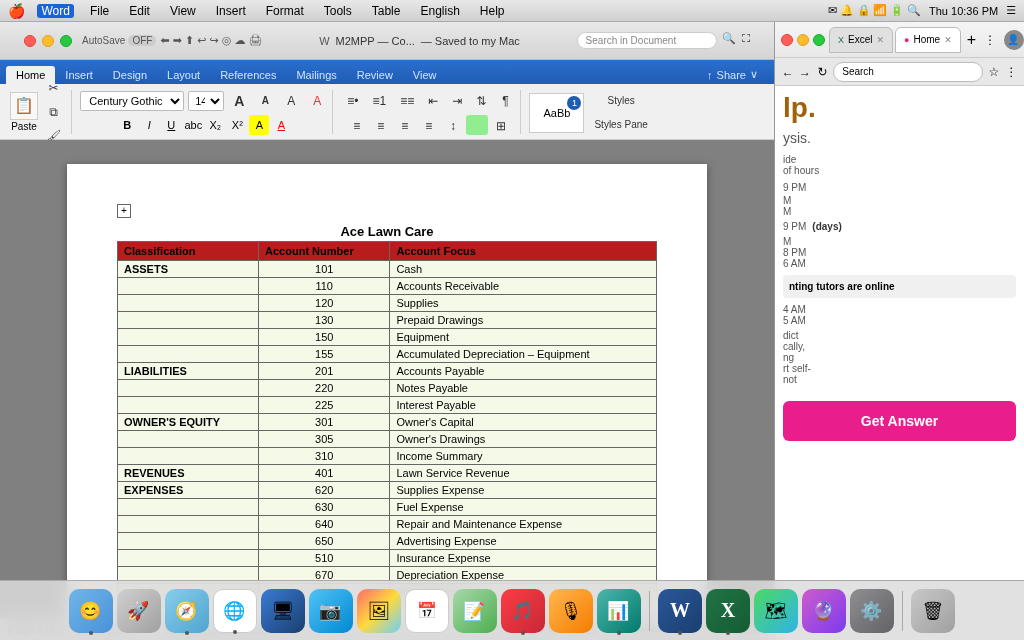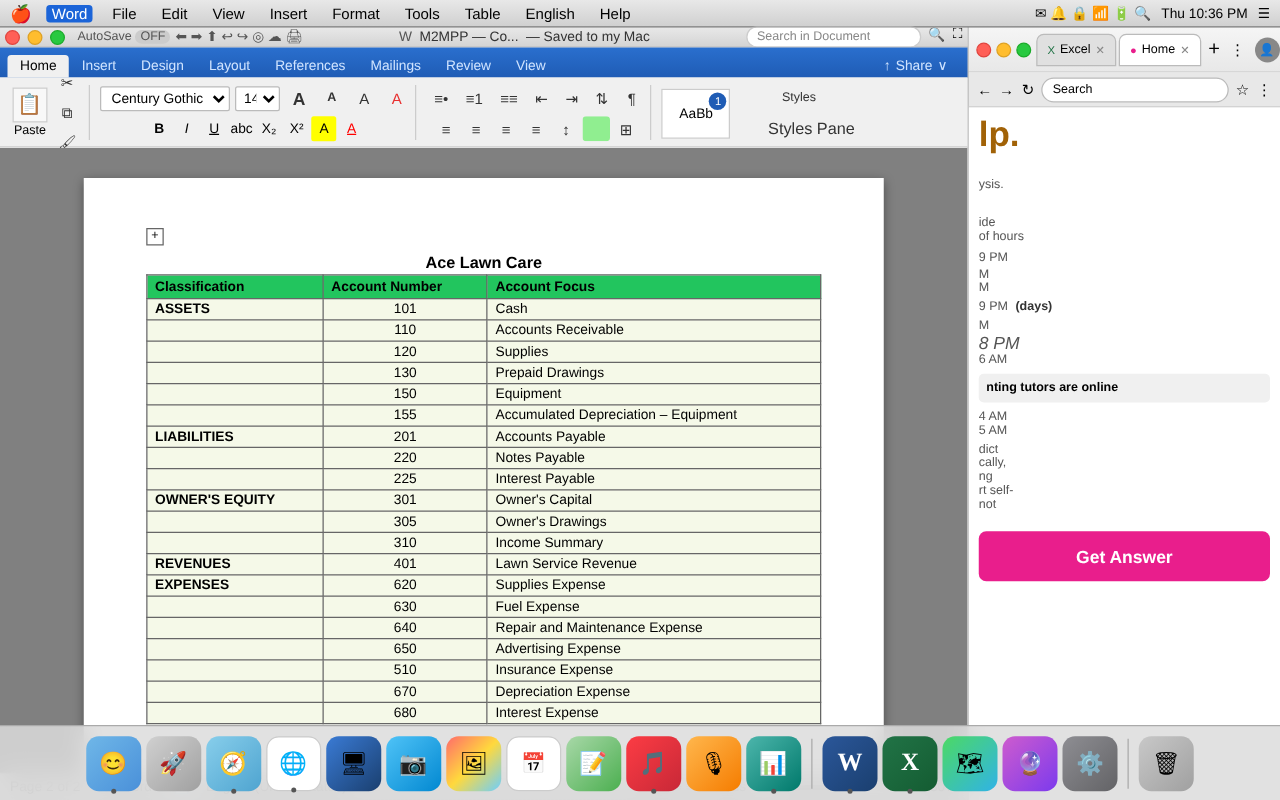--- a/index.html
+++ b/index.html
@@ -25,25 +25,25 @@
     .mac-menubar .right-area { margin-left: auto; display: flex; align-items: center; gap: 8px; font-size: 11px; }
 
     
     .main-container { display: flex; width: 1024px; height: 618px; }
 
     
     .word-window { width: 775px; height: 618px; background: #f5f5f5; display: flex; flex-direction: column; border-right: 1px solid #999; }
 
     
     .word-titlebar {
-      height: 16px;
+      height: 38px;
       background: linear-gradient(to bottom, #e8e8e8, #d4d4d4);
       display: flex;
       align-items: center;
-      padding: 0 4px;
+      padding: 0 24px;
       border-bottom: 1px solid #bbb;
     }
     .traffic-lights { display: flex; gap: 6px; margin-right: 10px; }
     .traffic-light { width: 12px; height: 12px; border-radius: 50%; }
     .tl-red { background: #ff5f57; border: 1px solid #e0443e; }
     .tl-yellow { background: #ffbd2e; border: 1px solid #dea123; }
     .tl-green { background: #28c940; border: 1px solid #1aab29; }
     .word-titlebar-center { flex: 1; display: flex; align-items: center; justify-content: center; font-size: 11px; color: #333; gap: 6px; }
     .autosave-area { font-size: 10px; color: #555; display: flex; align-items: center; gap: 3px; }
     .search-bar { background: #fff; border: 1px solid #ccc; border-radius: 10px; padding: 2px 8px; font-size: 10px; color: #888; width: 140px; }
@@ -139,21 +139,21 @@
       font-weight: bold;
     }
     .accounts-table td {
       border: 1px solid #666;
       padding: 2px 6px;
       background: #f5f9e8;
     }
     .accounts-table td.classification { background: #f5f9e8; font-weight: bold; }
     .accounts-table td.number { text-align: center; }
     .accounts-table tr:nth-child(even) td { background: #f5f9e8; }
-    .accounts-table tr.header-row th { background: #22c55e; }
+    .accounts-table tr.header-row th { background: #b91c1c; }
     .expand-btn { display: inline-block; width: 14px; height: 14px; border: 1px solid #666; text-align: center; line-height: 12px; font-size: 10px; cursor: pointer; margin-right: 4px; }
 
     
     .word-statusbar {
       height: 22px;
       background: linear-gradient(to bottom, #e0e0e0, #d0d0d0);
       border-top: 1px solid #bbb;
       display: flex;
       align-items: center;
       padding: 0 8px;
@@ -383,21 +383,21 @@
       </div>
 
       <div class="toolbar-group" style="flex-direction:column;align-items:center;">
         <div style="display:flex;gap:4px;align-items:center;">
           <div style="width:55px;height:40px;background:white;border:1px solid #ccc;display:flex;align-items:center;justify-content:center;font-size:11px;position:relative;">
             <span style="position:absolute;top:2px;right:2px;background:#1f5cb5;color:white;border-radius:50%;width:14px;height:14px;font-size:9px;display:flex;align-items:center;justify-content:center;">1</span>
             AaBb
           </div>
           <div style="display:flex;flex-direction:column;align-items:center;gap:2px;">
             <button class="toolbar-btn" style="font-size:10px;">Styles</button>
-            <button class="toolbar-btn" style="font-size:13px;margin-left:20px;">Styles Pane</button>
+            <button class="toolbar-btn" style="font-size:10px;">Styles Pane</button>
           </div>
         </div>
       </div>
     </div>
 
     <div class="word-doc-area">
       <div style="display:flex;align-items:flex-start;gap:4px;margin-bottom:4px;">
       </div>
       <div class="word-page">
         <div style="display:flex;align-items:center;margin-bottom:6px;">
@@ -568,34 +568,34 @@
       <span class="browser-icon-btn">←</span>
       <span class="browser-icon-btn">→</span>
       <span class="browser-icon-btn">↻</span>
       <input type="text" class="address-input" value="Search" style="">
       <span class="browser-icon-btn">☆</span>
       <span class="browser-icon-btn">⋮</span>
     </div>
 
     <div class="browser-content">
       <div style="font-size:28px;font-weight:bold;color:#a16207;line-height:1;">lp.</div>
-      <div style="font-size:10px;color:#555;margin:20px 0;">ysis.</div>
+      <div style="font-size:14px;color:#555;margin:8px 0;">ysis.</div>
       <div style="font-size:10px;color:#555;">ide</div>
       <div style="font-size:10px;color:#555;margin-bottom:6px;">of hours</div>
       <div style="font-size:10px;color:#555;margin-bottom:2px;">
         <span>9 PM</span>
       </div>
       <div style="font-size:10px;color:#555;">M</div>
       <div style="font-size:10px;color:#555;">M</div>
       <div style="display:flex;gap:6px;align-items:center;margin:4px 0;">
         <span style="font-size:10px;color:#555;">9 PM</span>
         <span style="font-size:10px;color:#333;font-weight:bold;">(days)</span>
       </div>
       <div style="font-size:10px;color:#555;">M</div>
-      <div style="font-size:14px;color:#555;font-style:italic;">8 PM</div>
+      <div style="font-size:10px;color:#555;">8 PM</div>
       <div style="font-size:10px;color:#555;">6 AM</div>
       <div style="background:#f0f0f0;padding:6px;border-radius:4px;font-size:10px;margin:6px 0;">
         <span style="font-weight:bold;">nting tutors are online</span>
       </div>
       <div style="font-size:10px;color:#555;">4 AM</div>
       <div style="font-size:10px;color:#555;margin-bottom:4px;">5 AM</div>
       <div style="font-size:10px;color:#555;">dict</div>
       <div style="font-size:10px;color:#555;">cally,</div>
       <div style="font-size:10px;color:#555;">ng</div>
       <div style="font-size:10px;color:#555;">rt self-</div>

